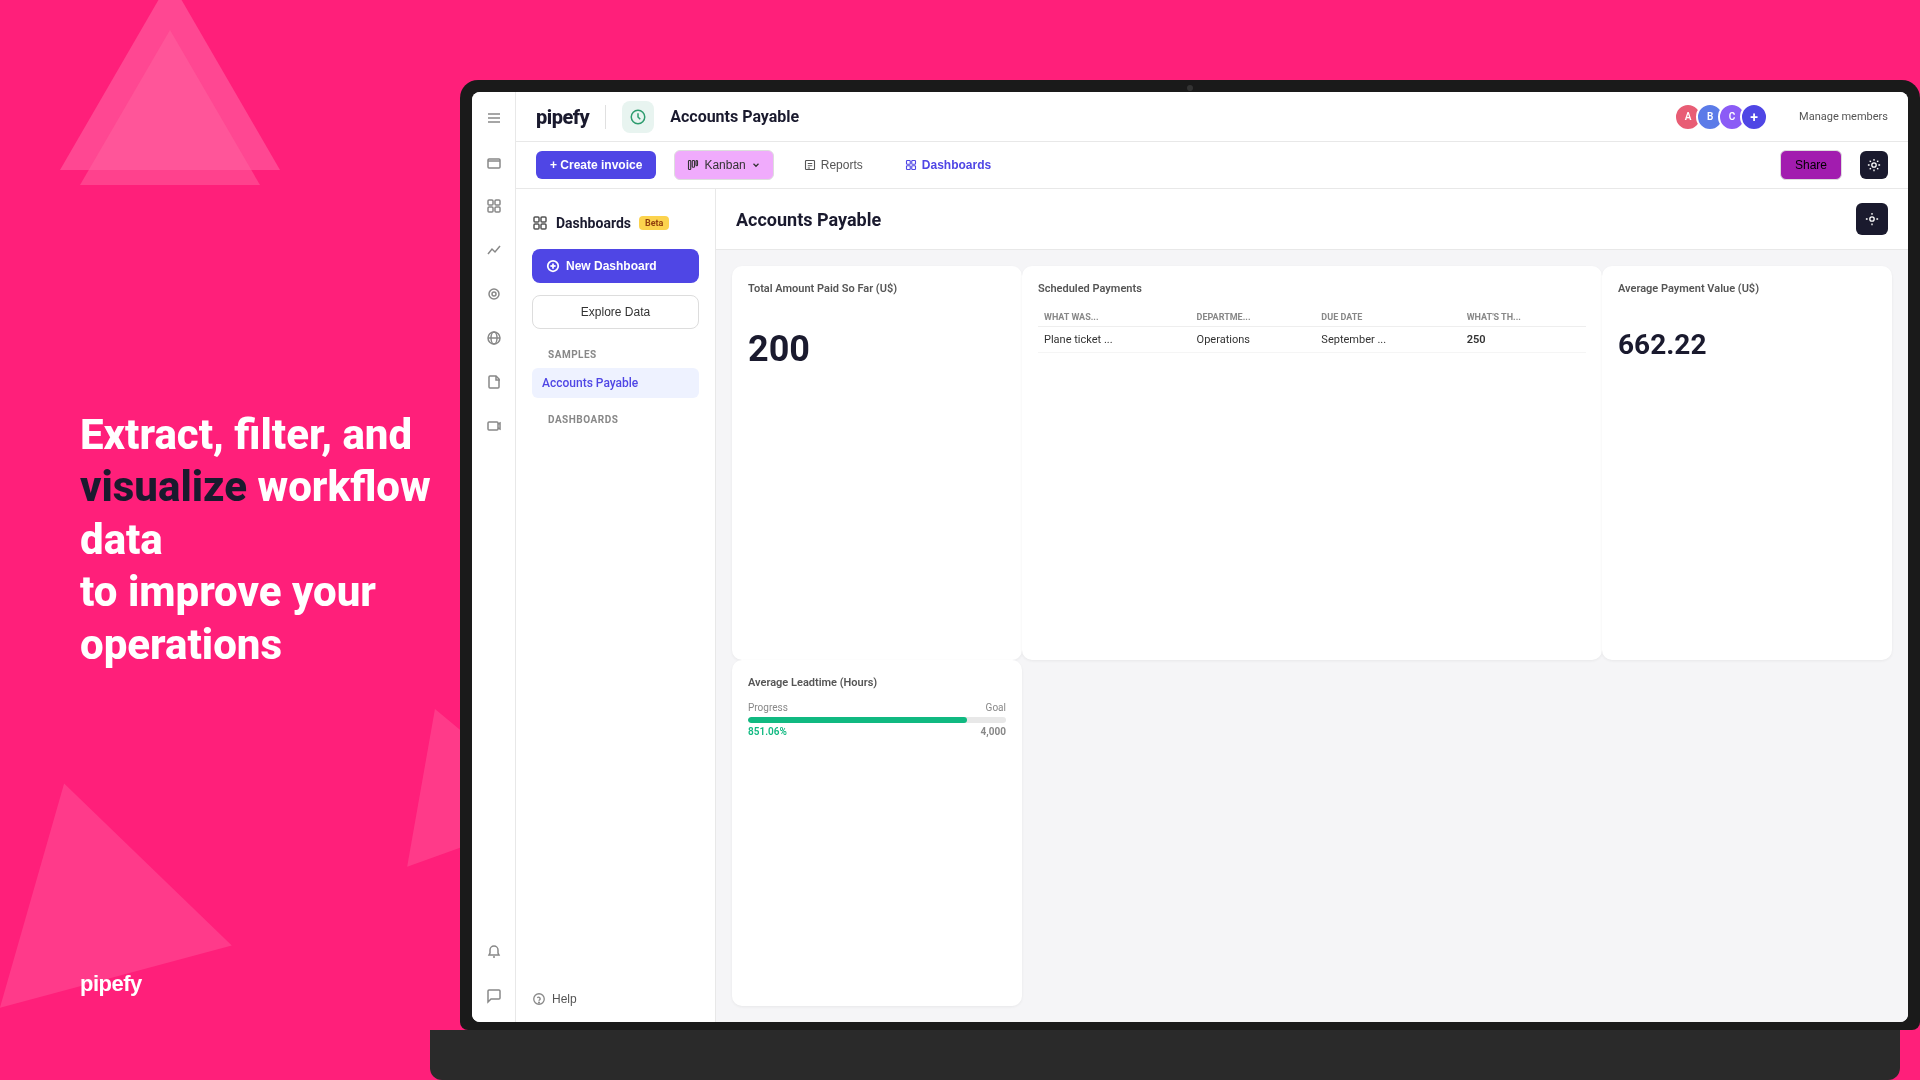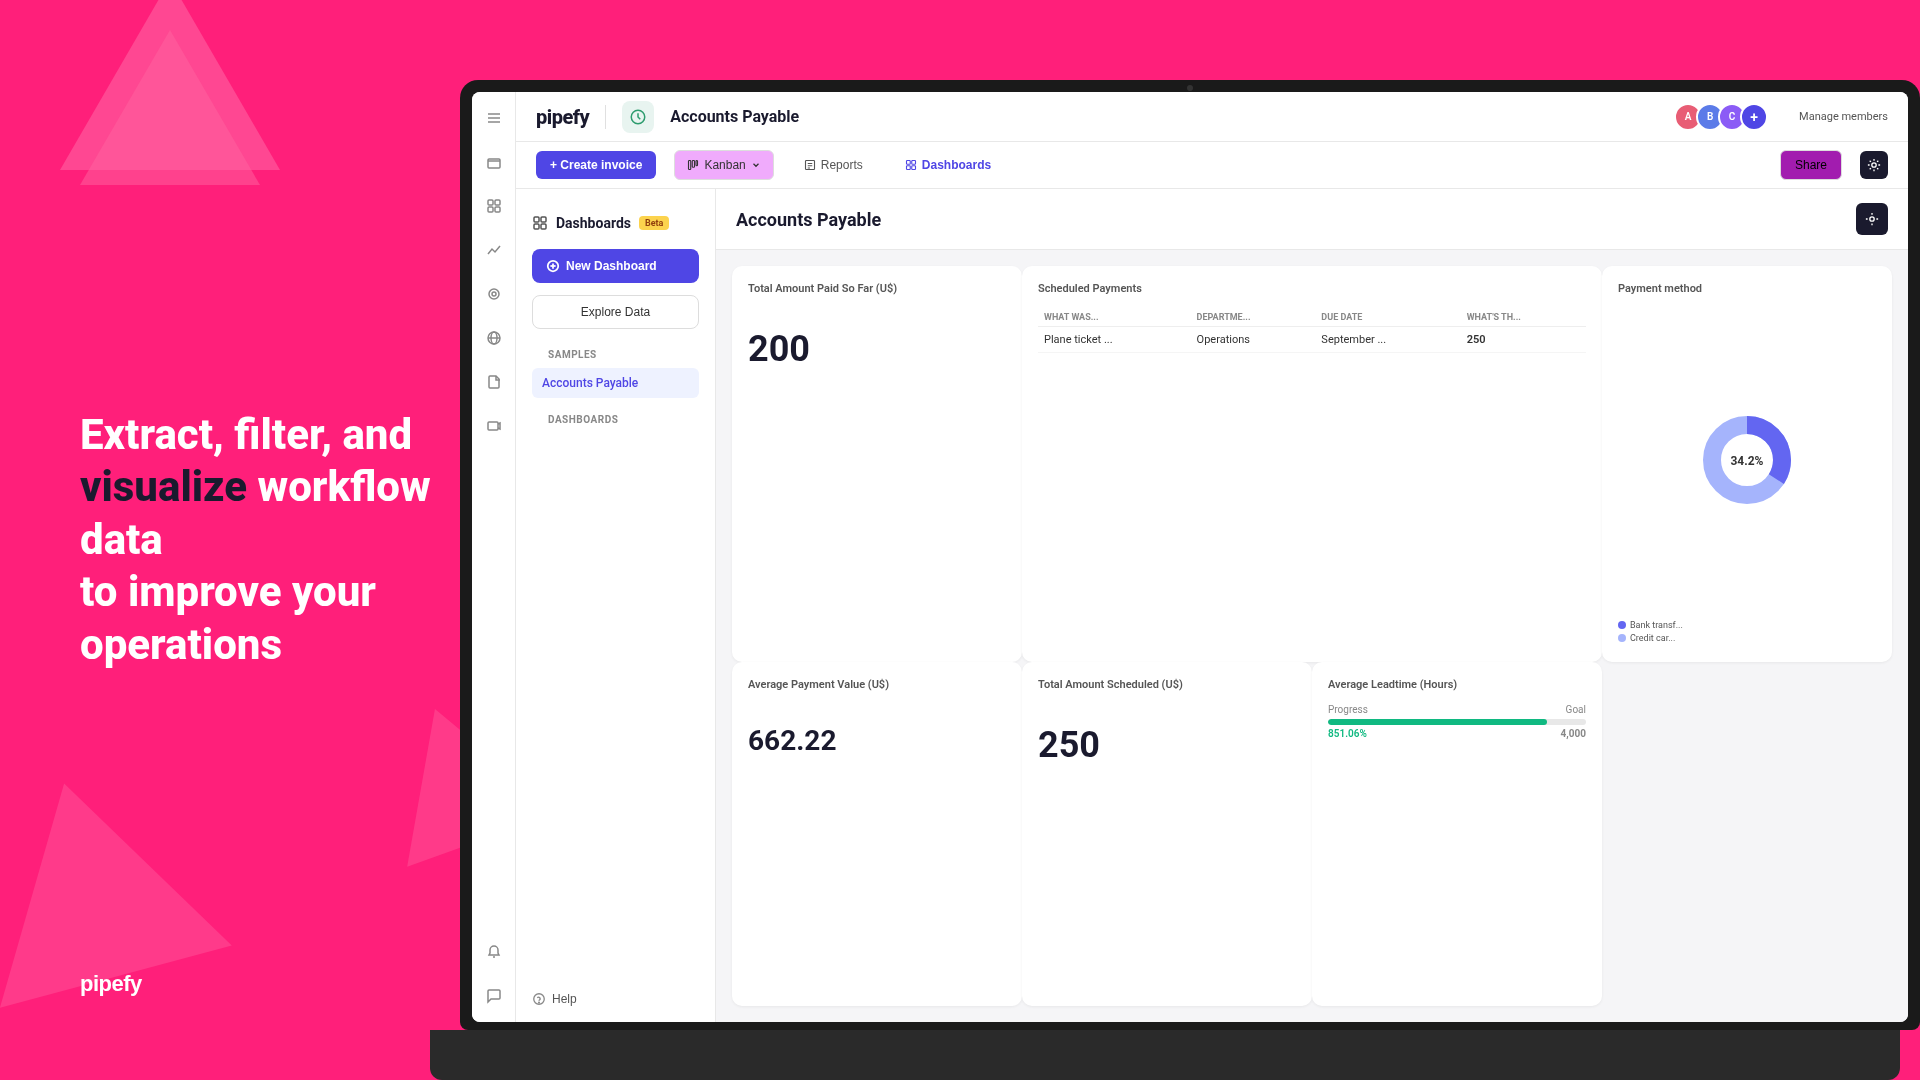--- a/index.html
+++ b/index.html
@@ -857,51 +857,26 @@
                         <tr>
                           <td>Plane ticket ...</td>
                           <td>Operations</td>
                           <td>September ...</td>
                           <td class="td-blue">250</td>
                         </tr>
                       </tbody>
                     </table>
                   </div>
 
-                  <div class="chart-card">
-                    <div class="card-title">Payment method</div>
-                    <div class="donut-container">
-                      <svg width="100" height="100" viewBox="0 0 100 100">
-
-                        <circle cx="50" cy="50" r="35" fill="none" stroke="#A5B4FC" stroke-width="18"></circle>
-                        <circle cx="50" cy="50" r="35" fill="none" stroke="#6366F1" stroke-width="18" stroke-dasharray="75 145" stroke-dashoffset="0" transform="rotate(-90 50 50)"></circle>
-                        <text x="50" y="55" text-anchor="middle" font-size="12" font-weight="700" fill="#333">34.2%</text>
-                      </svg>
-                    </div>
-                    <div class="donut-legend">
-                      <div class="legend-item">
-                        <div class="legend-dot" style="background:#6366F1;"></div>
-                        <span>Bank transf...</span>
-                      </div>
-                      <div class="legend-item">
-                        <div class="legend-dot" style="background:#A5B4FC;"></div>
-                        <span>Credit car...</span>
-                      </div>
-                    </div>
-                  </div>
 
                   <div class="card">
                     <div class="card-title">Average Payment Value (U$)</div>
                     <div class="card-value" style="font-size:28px;">662.22</div>
                   </div>
 
-                  <div class="card">
-                    <div class="card-title">Total Amount Scheduled (U$)</div>
-                    <div class="card-value">250</div>
-                  </div>
 
                   <div class="card">
                     <div class="card-title">Average Leadtime (Hours)</div>
                     <div class="progress-bar-container">
                       <div class="progress-labels">
                         <span>Progress</span>
                         <span>Goal</span>
                       </div>
                       <div class="progress-bar">
                         <div class="progress-fill" style="width:85%;"></div>

